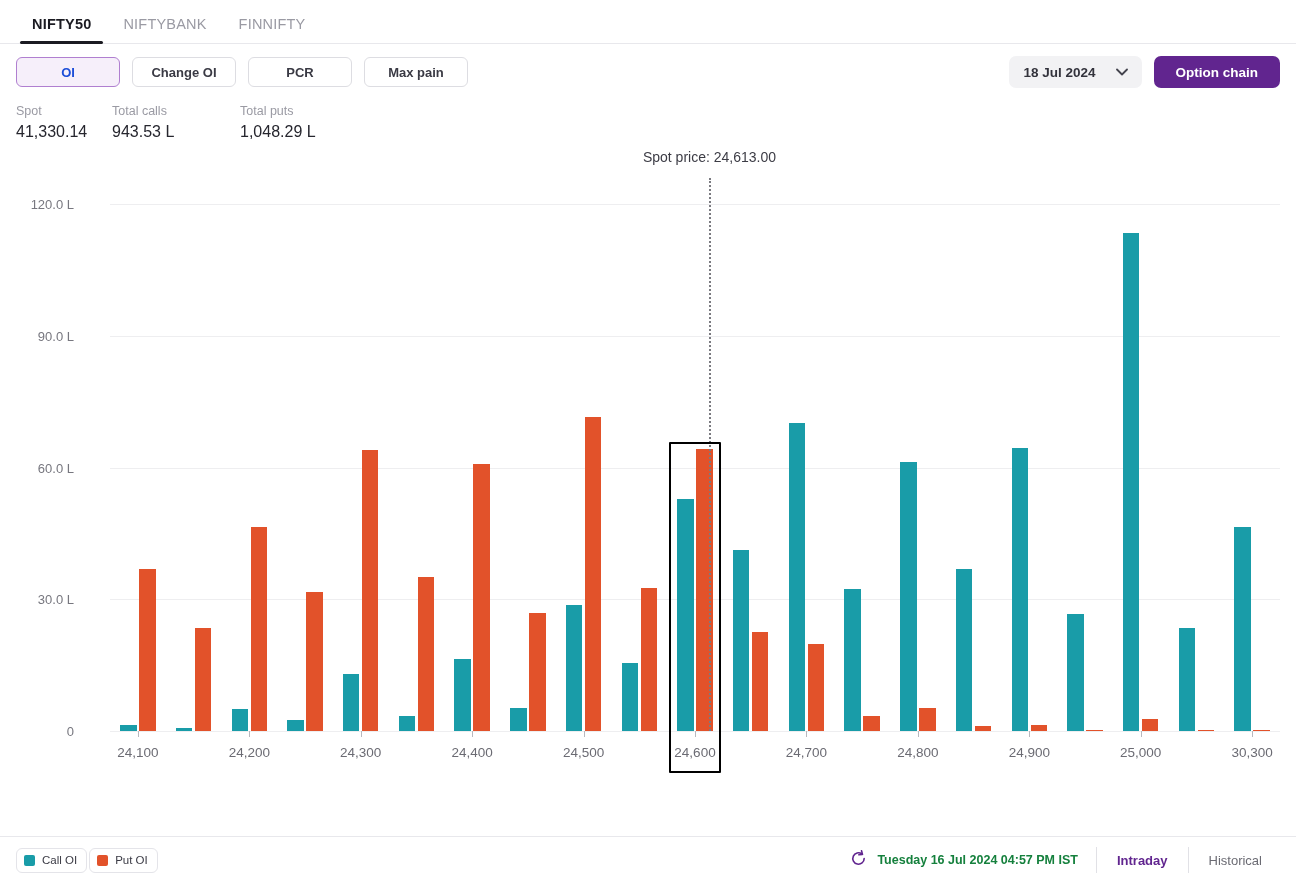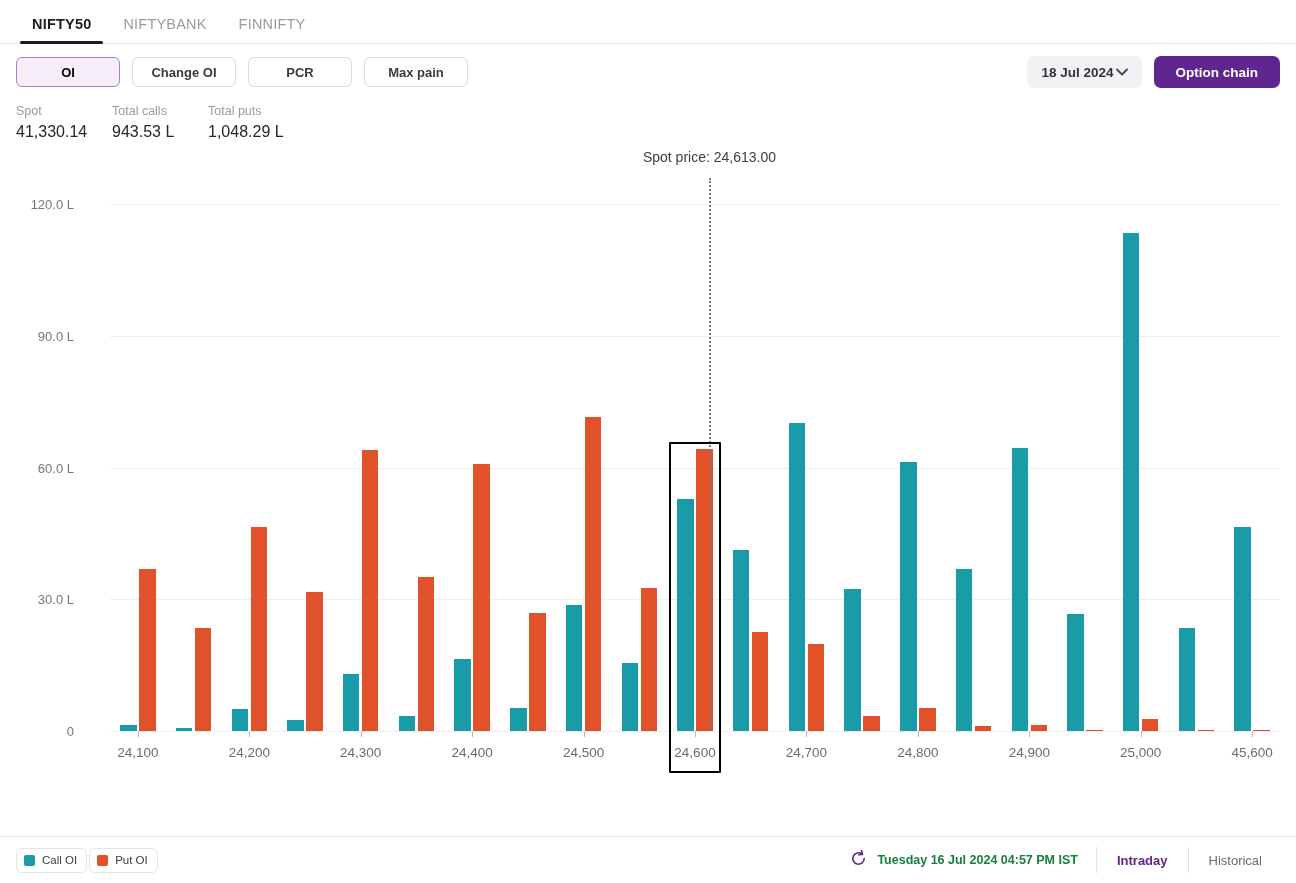--- a/index.html
+++ b/index.html
@@ -55,50 +55,50 @@
     font-size: 13px;
     font-weight: bold;
     color: #3a3a44;
     cursor: pointer;
     display: flex; align-items: center; justify-content: center;
     font-family: "Liberation Sans", sans-serif;
   }
   .segbtn.sel {
     background: #f6effa;
     border-color: #b07fd0;
-    color: #000000;
+    color: #1d4ed8;
   }
   .spacer { flex: 1; }
   .datesel {
     height: 32px;
     background: #f2f2f4;
     border: none;
     border-radius: 7px;
     padding: 0 14px;
-    display: flex; align-items: center; gap: 2px;
+    display: flex; align-items: center; gap: 20px;
     font-size: 13.5px; font-weight: bold; color: #33333c;
     cursor: pointer;
   }
   .chev { font-size: 11px; color: #55555f; }
   .primary {
     height: 32px;
     background: #61258f;
     color: #fff;
     border: none; border-radius: 7px;
     padding: 0 22px;
     font-size: 13.5px; font-weight: bold;
     display: flex; align-items: center;
     cursor: pointer;
     font-family: "Liberation Sans", sans-serif;
   }
 
   
   .stats { display: flex; padding: 4px 0 0 16px; }
   .stat { width: 96px; }
-  .stat.wide { width: 160px; }
+  .stat.wide { width: 160px; margin-left: 32px; }
   .stat .k { font-size: 12.5px; color: #9a9aa3; margin-bottom: 5px; }
   .stat .v { font-size: 16px; color: #26262e; }
 
   
   .chartwrap {
     position: relative;
     margin: 18px 0 0 0;
     height: 620px;
     width: 1296px;
   }
@@ -296,21 +296,21 @@
       <div class="bar put" style="left: 976.25px; width: 16.5px; height: 1.5px; bottom: 169px;"></div>
       <div class="bar call" style="left: 1012.96px; width: 16.5px; height: 498.139px; bottom: 169px;"></div>
       <div class="bar put" style="left: 1031.96px; width: 16.5px; height: 11.85px; bottom: 169px;"></div>
       <div class="xtick" style="left: 1030.71px; top: 553px;"></div>
       <div class="xlabel" style="left: 1030.71px; top: 567px;">25,000</div>
       <div class="bar call" style="left: 1068.68px; width: 16.5px; height: 103.139px; bottom: 169px;"></div>
       <div class="bar put" style="left: 1087.68px; width: 16.5px; height: 1.5px; bottom: 169px;"></div>
       <div class="bar call" style="left: 1124.39px; width: 16.5px; height: 204.083px; bottom: 169px;"></div>
       <div class="bar put" style="left: 1143.39px; width: 16.5px; height: 1.5px; bottom: 169px;"></div>
       <div class="xtick" style="left: 1142.14px; top: 553px;"></div>
-      <div class="xlabel" style="left: 1142.14px; top: 567px;">45,600</div>
+      <div class="xlabel" style="left: 1142.14px; top: 567px;">30,300</div>
       <div class="spotline" style="left: 599.486px; top: 0px; height: 553px;"></div>
       <div class="spotlabel" style="left: 599.486px; top: -29px;">Spot price: 24,613.00</div>
       <div class="hlbox" style="left: 559.25px; width: 51.5px; top: 263.794px; height: 331.206px;"></div>
     </div>
 </div>
 
 <div class="footer">
   <div class="legend">
     <span class="sw" id="sw0" style="background: rgb(25, 156, 168);"></span>
     <span>Call OI</span>

